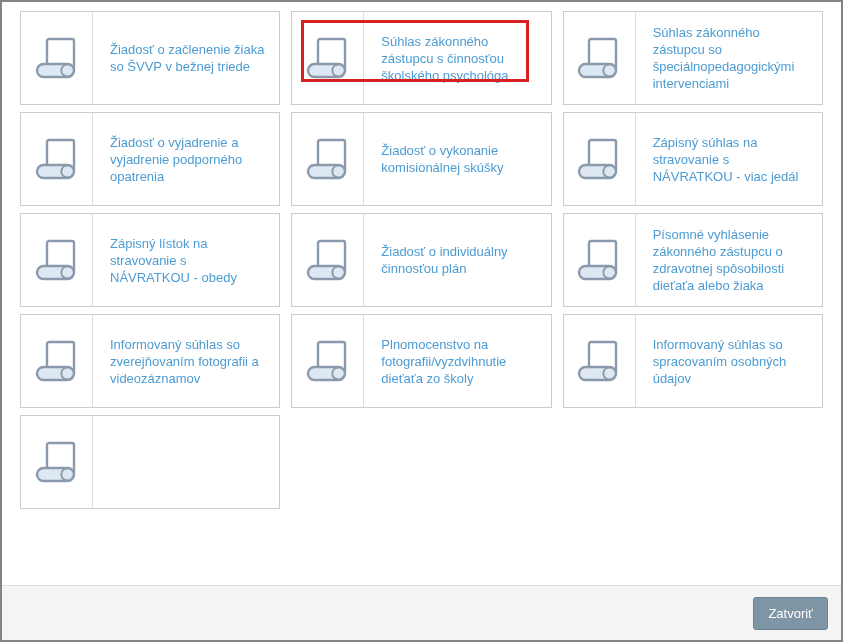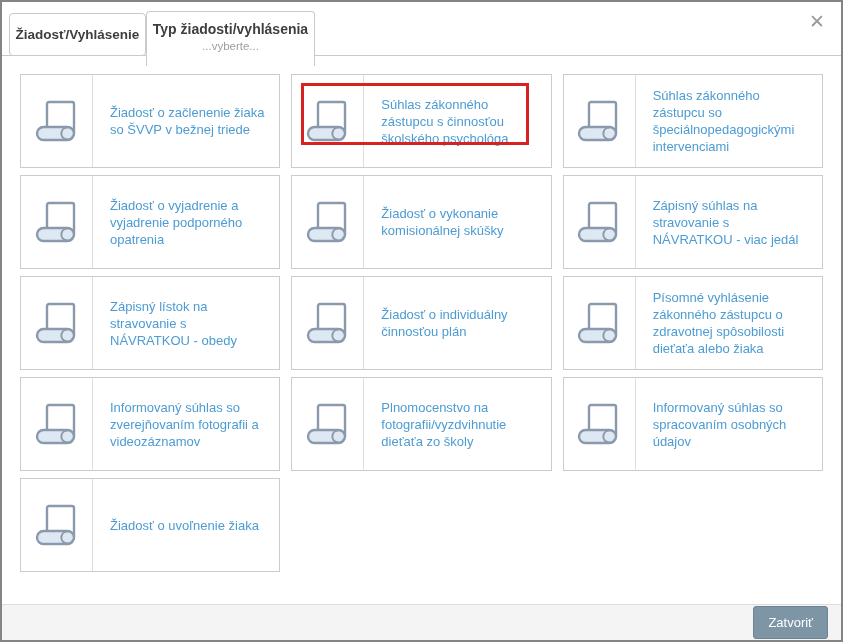--- a/index.html
+++ b/index.html
@@ -72,21 +72,21 @@
   }
   .red-highlight {
     position: absolute;
     top: 8px; left: 9px; right: 22px; bottom: 22px;
     border: 3px solid #d92121;
     pointer-events: none;
   }
 
   
   .footer {
-    position: absolute; left: 0; right: 0; bottom: 0; height: 36px;
+    position: absolute; left: 0; right: 0; bottom: 0; height: 55px;
     background: #f4f4f4;
     border-top: 1px solid #dcdcdc;
     display: flex; align-items: center; justify-content: flex-end;
     padding-right: 13px;
   }
   .btn-close {
     background: #7d95a5;
     border: 1px solid #6d8495;
     border-radius: 3px;
     color: #ffffff;
@@ -104,29 +104,20 @@
     <g id="scroll-icon">
       <rect x="12" y="2" width="27" height="33" rx="2" fill="#fff" stroke="#8a99ac" stroke-width="2.4"></rect>
       <rect x="2" y="27" width="37" height="13" rx="6.5" fill="#dde8f2" stroke="#8a99ac" stroke-width="2.4"></rect>
       <path d="M32.5 27.5 a6 6 0 1 0 5.5 8" fill="none" stroke="#8a99ac" stroke-width="2"></path>
     </g>
   </defs>
 </svg>
 
 <div class="dialog">
 
-  <div class="header">
-    <div class="header-line"></div>
-    <div class="tab-main">Žiadosť/Vyhlásenie</div>
-    <div class="tab-type">
-      <div class="tab-type-title">Typ žiadosti/vyhlásenia</div>
-      <div class="tab-type-subtitle">...vyberte...</div>
-    </div>
-    <div class="close-x">✕</div>
-  </div>
 
   <div class="grid">
 
     <div class="card">
       <div class="card-icon-cell">
           <svg width="44" height="42" viewBox="0 0 44 42">
             <use href="#scroll-icon"></use>
           </svg>
         </div>
       <div class="card-label">Žiadosť o začlenenie žiaka so ŠVVP v bežnej triede</div>
@@ -231,21 +222,20 @@
         </div>
       <div class="card-label">Informovaný súhlas so spracovaním osobných údajov</div>
     </div>
 
     <div class="card">
       <div class="card-icon-cell">
           <svg width="44" height="42" viewBox="0 0 44 42">
             <use href="#scroll-icon"></use>
           </svg>
         </div>
-      <div class="card-label">Žiadosť o uvoľnenie žiaka</div>
     </div>
 
   </div>
 
   <div class="footer">
     <button class="btn-close">Zatvoriť</button>
   </div>
 
 </div>
 

